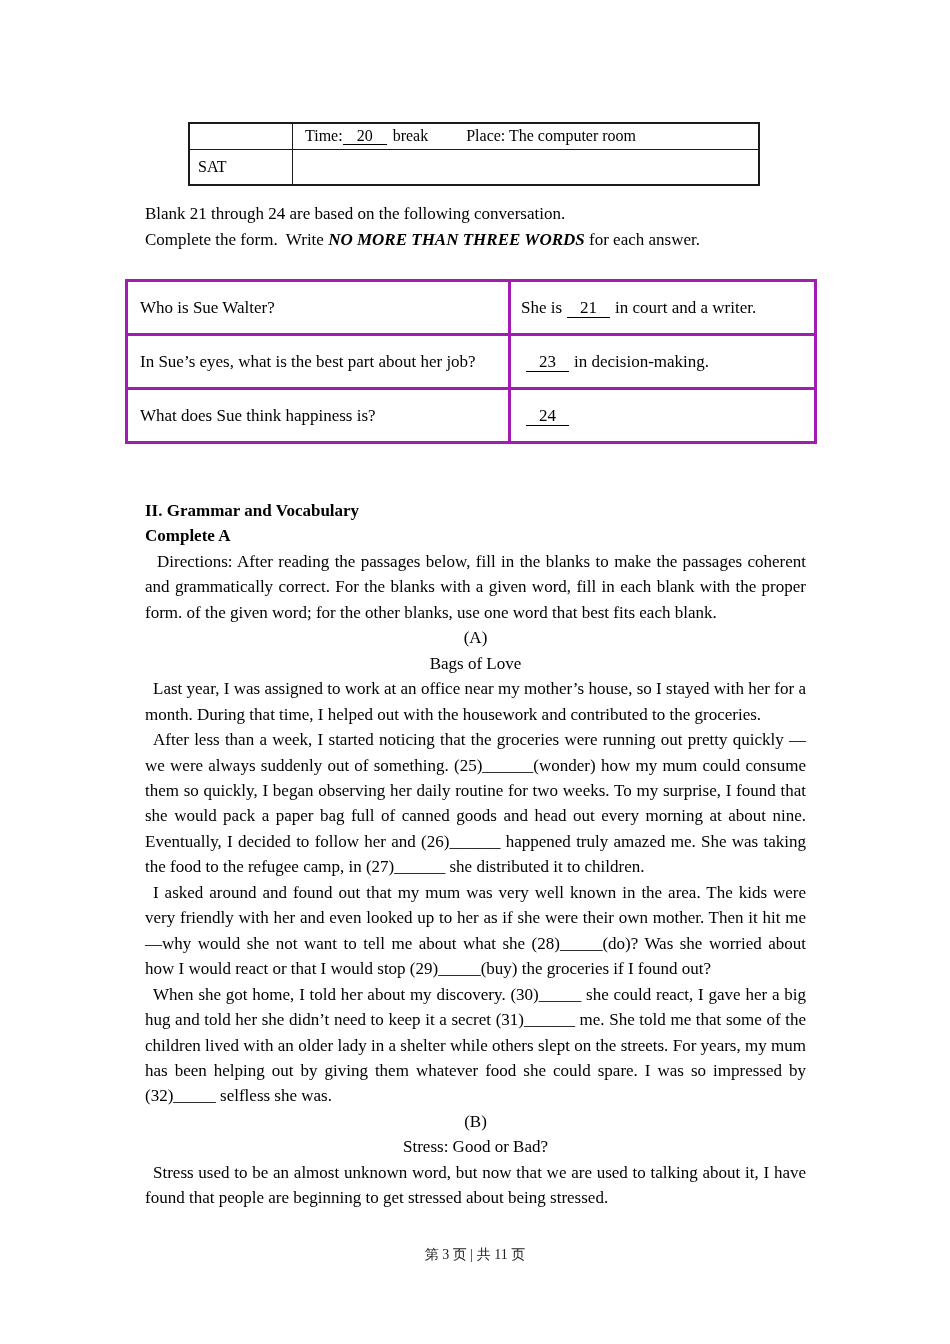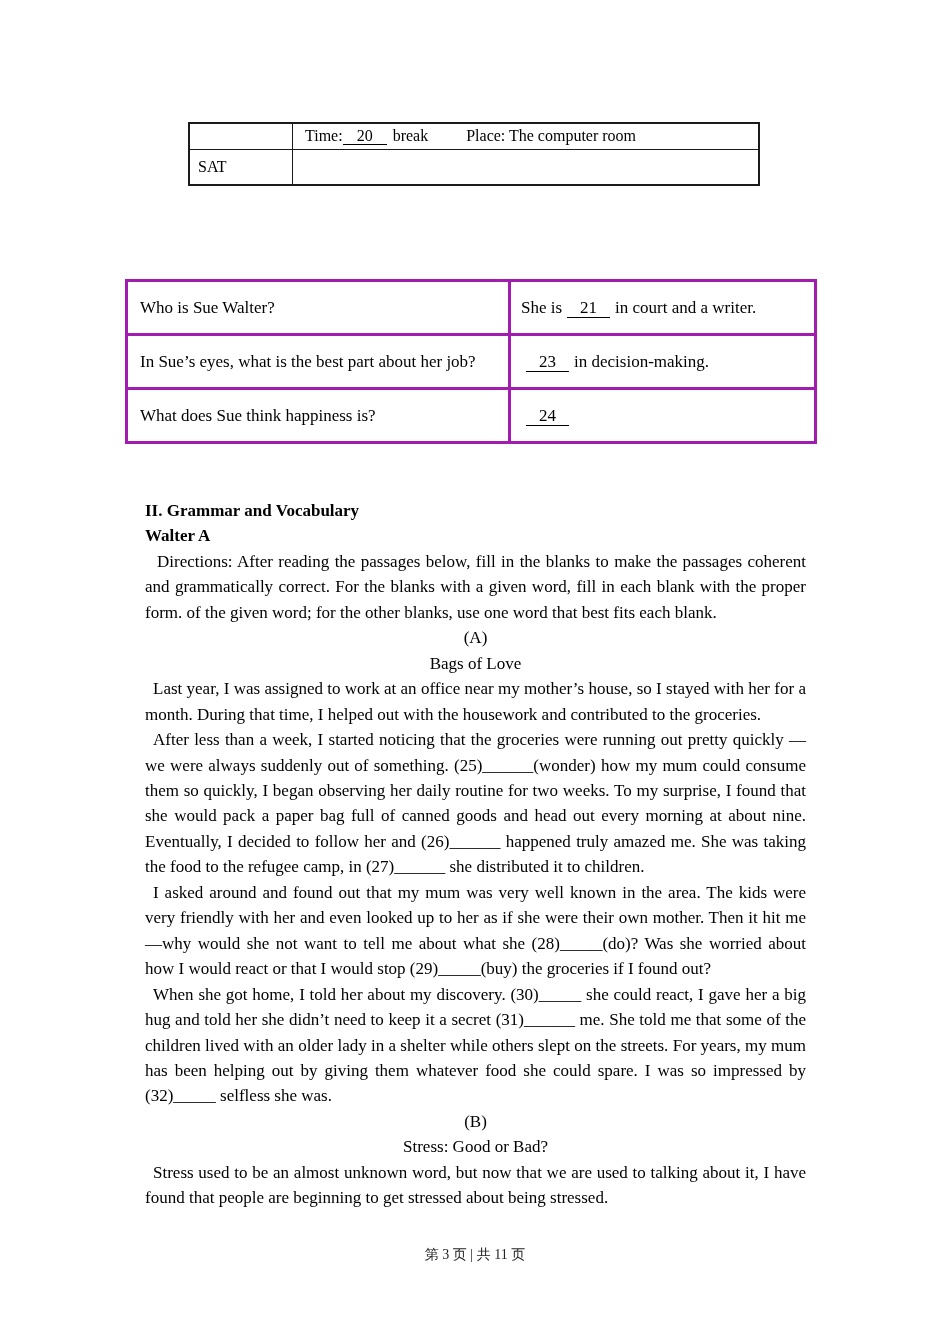--- a/index.html
+++ b/index.html
@@ -66,20 +66,22 @@
 <div class="sched">
   <div class="sc c1 r1"></div>
   <div class="sc r1 timecell">
     <span>Time:</span><span class="blank20">20</span><span class="break-label">break</span><span class="place-label">Place: The computer room</span>
   </div>
   <div class="sc c1 satcell">SAT</div>
   <div class="sc"></div>
 </div>
 
 <div class="intro">
+  <div>Blank 21 through 24 are based on the following conversation.</div>
+  <div><span>Complete the form.&nbsp; Write </span><span class="bold-italic">NO MORE THAN THREE WORDS</span><span> for each answer.</span></div>
 </div>
 
 <table class="formtbl">
   <tbody>
       <tr>
     <td class="q">Who is Sue Walter?</td>
     <td class="a"><span>She is</span><span class="blk">21</span><span>in court and a writer.</span></td>
   </tr>
   <tr>
     <td class="q">In Sue’s eyes, what is the best part about her job?</td>
@@ -87,21 +89,21 @@
   </tr>
   <tr>
     <td class="q">What does Sue think happiness is?</td>
     <td class="a"><span></span><span class="blk">24</span><span></span></td>
   </tr>
 </tbody>
   </table>
 
 <div class="main">
   <p class="hb">II. Grammar and Vocabulary</p>
-  <p class="hb">Walter A</p>
+  <p class="hb">Complete A</p>
   <p class="directions">Directions: After reading the passages below, fill in the blanks to make the passages coherent and grammatically correct. For the blanks with a given word, fill in each blank with the proper form. of the given word; for the other blanks, use one word that best fits each blank.</p>
   <p class="center">(A)</p>
   <p class="center">Bags of Love</p>
   <p>Last year, I was assigned to work at an office near my mother’s house, so I stayed with her for a month. During that time, I helped out with the housework and contributed to the groceries.</p>
   <p>After less than a week, I started noticing that the groceries were running out pretty quickly — we were always suddenly out of something. (25)______(wonder) how my mum could consume them so quickly, I began observing her daily routine for two weeks. To my surprise, I found that she would pack a paper bag full of canned goods and head out every morning at about nine. Eventually, I decided to follow her and (26)______ happened truly amazed me. She was taking the food to the refugee camp, in (27)______ she distributed it to children.</p>
   <p>I asked around and found out that my mum was very well known in the area. The kids were very friendly with her and even looked up to her as if she were their own mother. Then it hit me —why would she not want to tell me about what she (28)_____(do)? Was she worried about how I would react or that I would stop (29)_____(buy) the groceries if I found out?</p>
   <p>When she got home, I told her about my discovery. (30)_____ she could react, I gave her a big hug and told her she didn’t need to keep it a secret (31)______ me. She told me that some of the children lived with an older lady in a shelter while others slept on the streets. For years, my mum has been helping out by giving them whatever food she could spare. I was so impressed by (32)_____ selfless she was.</p>
   <p class="center">(B)</p>
   <p class="center">Stress: Good or Bad?</p>
   <p>Stress used to be an almost unknown word, but now that we are used to talking about it, I have found that people are beginning to get stressed about being stressed.</p>

